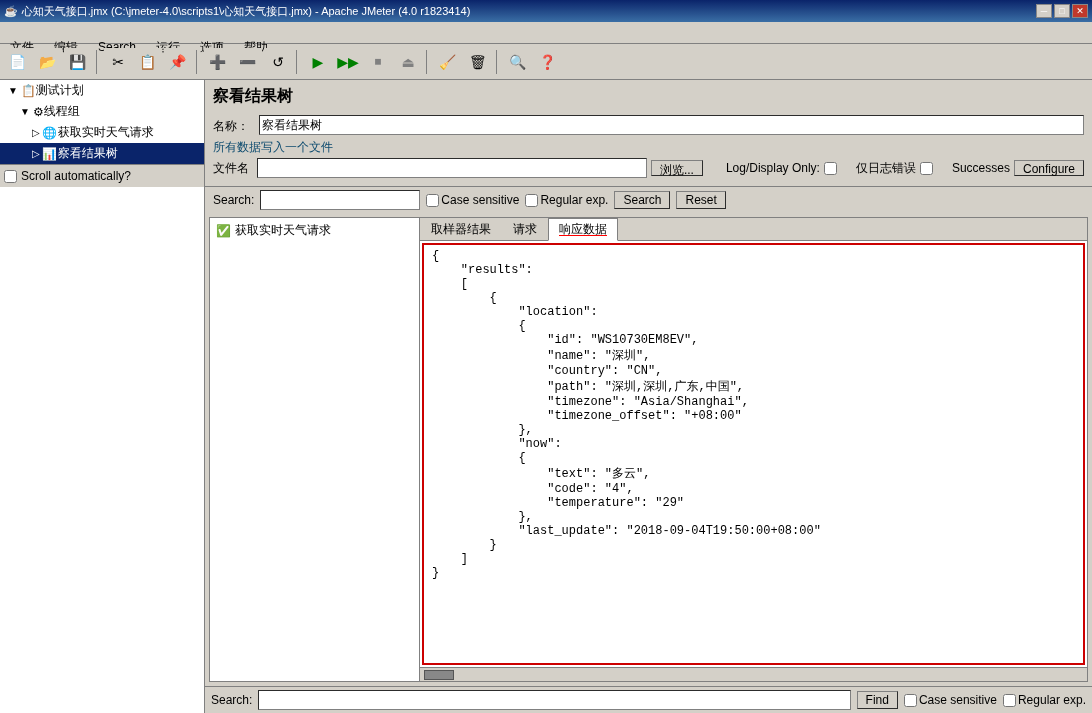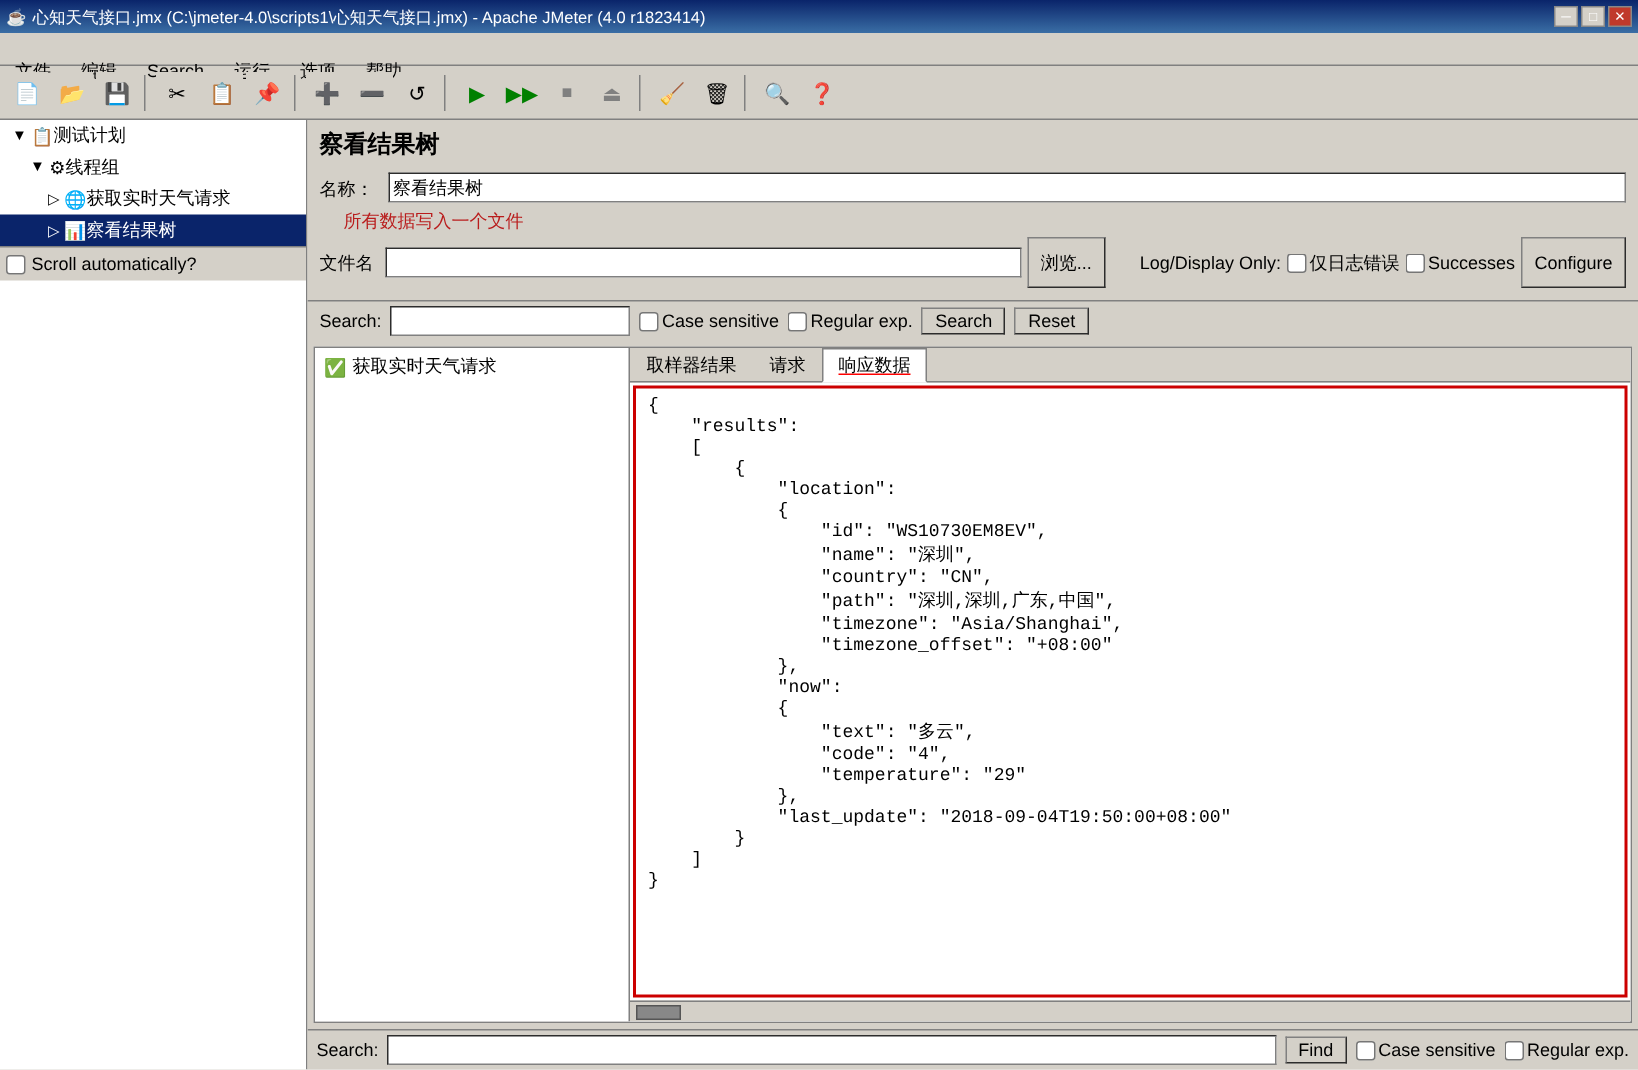--- a/index.html
+++ b/index.html
@@ -139,39 +139,39 @@
       margin-right: 6px;
     }
     .form-input {
       flex: 1;
       height: 20px;
       border: 1px inset #808080;
       background: white;
       padding: 0 2px;
       font-size: 12px;
     }
-    .form-note { font-size: 12px; color: #b91c1c; margin: 2px 16px; }
+    .form-note { font-size: 12px; color: #0c4a6e; margin: 2px 0; }
 
     .file-row {
       display: flex;
       align-items: center;
       gap: 4px;
       margin-bottom: 4px;
     }
     .file-label { min-width: 40px; font-size: 12px; }
     .file-input { flex: 1; height: 20px; border: 1px inset #808080; background: white; }
     .btn-small {
       padding: 1px 8px;
-      height: 34px;
+      height: 16px;
       background: #d4d0c8;
       border: 1px outset #808080;
       cursor: pointer;
       font-size: 12px;
     }
-    .log-check { display: flex; align-items: center; gap: 2px; }
+    .log-check { display: flex; align-items: center; gap: 19px; }
 
     
     .search-row {
       display: flex;
       align-items: center;
       gap: 6px;
       margin-bottom: 4px;
       padding: 2px 0;
       font-size: 12px;
       border-top: 1px solid #808080;

